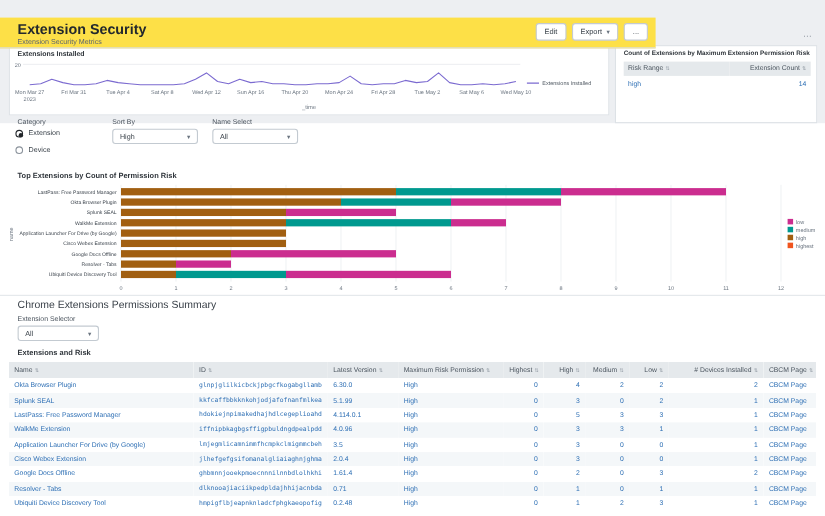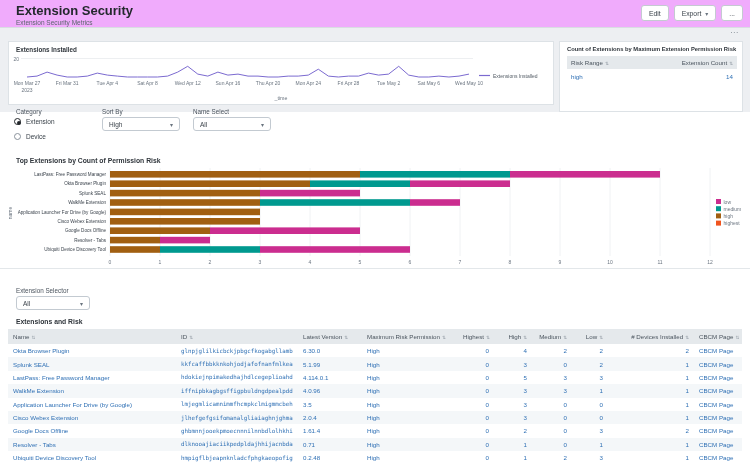--- a/index.html
+++ b/index.html
@@ -1,21 +1,21 @@
 <!DOCTYPE html>
 <html><head>
 <meta charset="utf-8">
 <style>
   *{margin:0;padding:0;box-sizing:border-box}
   html,body{width:750px;height:469px;overflow:hidden}
   body{font-family:"Liberation Sans","DejaVu Sans",sans-serif;background:#edeff2;color:#3a424a}
   .screen{position:relative;width:750px;height:469px}
 
   
-  .apphead{position:absolute;left:0;top:0;width:750px;height:28px;background:#f0abfc;border-bottom:1px solid #d9dde2;z-index:5}
+  .apphead{position:absolute;left:0;top:16px;width:596px;height:28px;background:#fde047;border-bottom:1px solid #d9dde2;z-index:5}
   .title{position:absolute;left:16px;top:3px;font-size:13px;font-weight:bold;color:#23282d}
   .subtitle{position:absolute;left:16px;top:19px;font-size:6.5px;color:#5c656e}
   .hbtns{position:absolute;right:7px;top:5px;display:flex;gap:5px}
   .btn{background:#fff;border:1px solid #c4cad1;border-radius:3px;font-size:6.8px;color:#3a424a;
        padding:0 7px;height:16px;display:flex;align-items:center;gap:4px;font-family:inherit;cursor:pointer}
   .caret{font-size:6px;color:#6b7580}
 
   .white-band{position:absolute;left:0;top:112px;width:750px;height:357px;background:#fff}
   .panel-dots{position:absolute;right:11px;top:28px;font-size:8px;color:#8a929b;letter-spacing:1px;z-index:4}
 
@@ -217,20 +217,21 @@
       <text x="715.5" y="44.900000000000006" class="ax">medium</text>
       <rect x="708" y="47.4" width="5" height="5" fill="#a15f11"></rect>
       <text x="715.5" y="52.1" class="ax">high</text>
       <rect x="708" y="54.6" width="5" height="5" fill="#f0541e"></rect>
       <text x="715.5" y="59.300000000000004" class="ax">highest</text>
       <text x="4" y="47" class="ax" text-anchor="middle" transform="rotate(-90 4 47)">name</text>
     </svg>
 
   <div class="divider"></div>
 
+  <div class="bigsub" style="left:16px;top:272px">Chrome Extensions Permissions Summary</div>
   <div class="flabel" style="left:16px;top:287px">Extension Selector</div>
   <div class="dd" style="left:16px;top:296px;width:74px">
     <span>All</span>
     <span class="caret">▾</span>
   </div>
 
   <div class="stitle" style="left:16px;top:318px">Extensions and Risk</div>
   <table class="xtable">
     <colgroup>
       <col style="width:168px">

